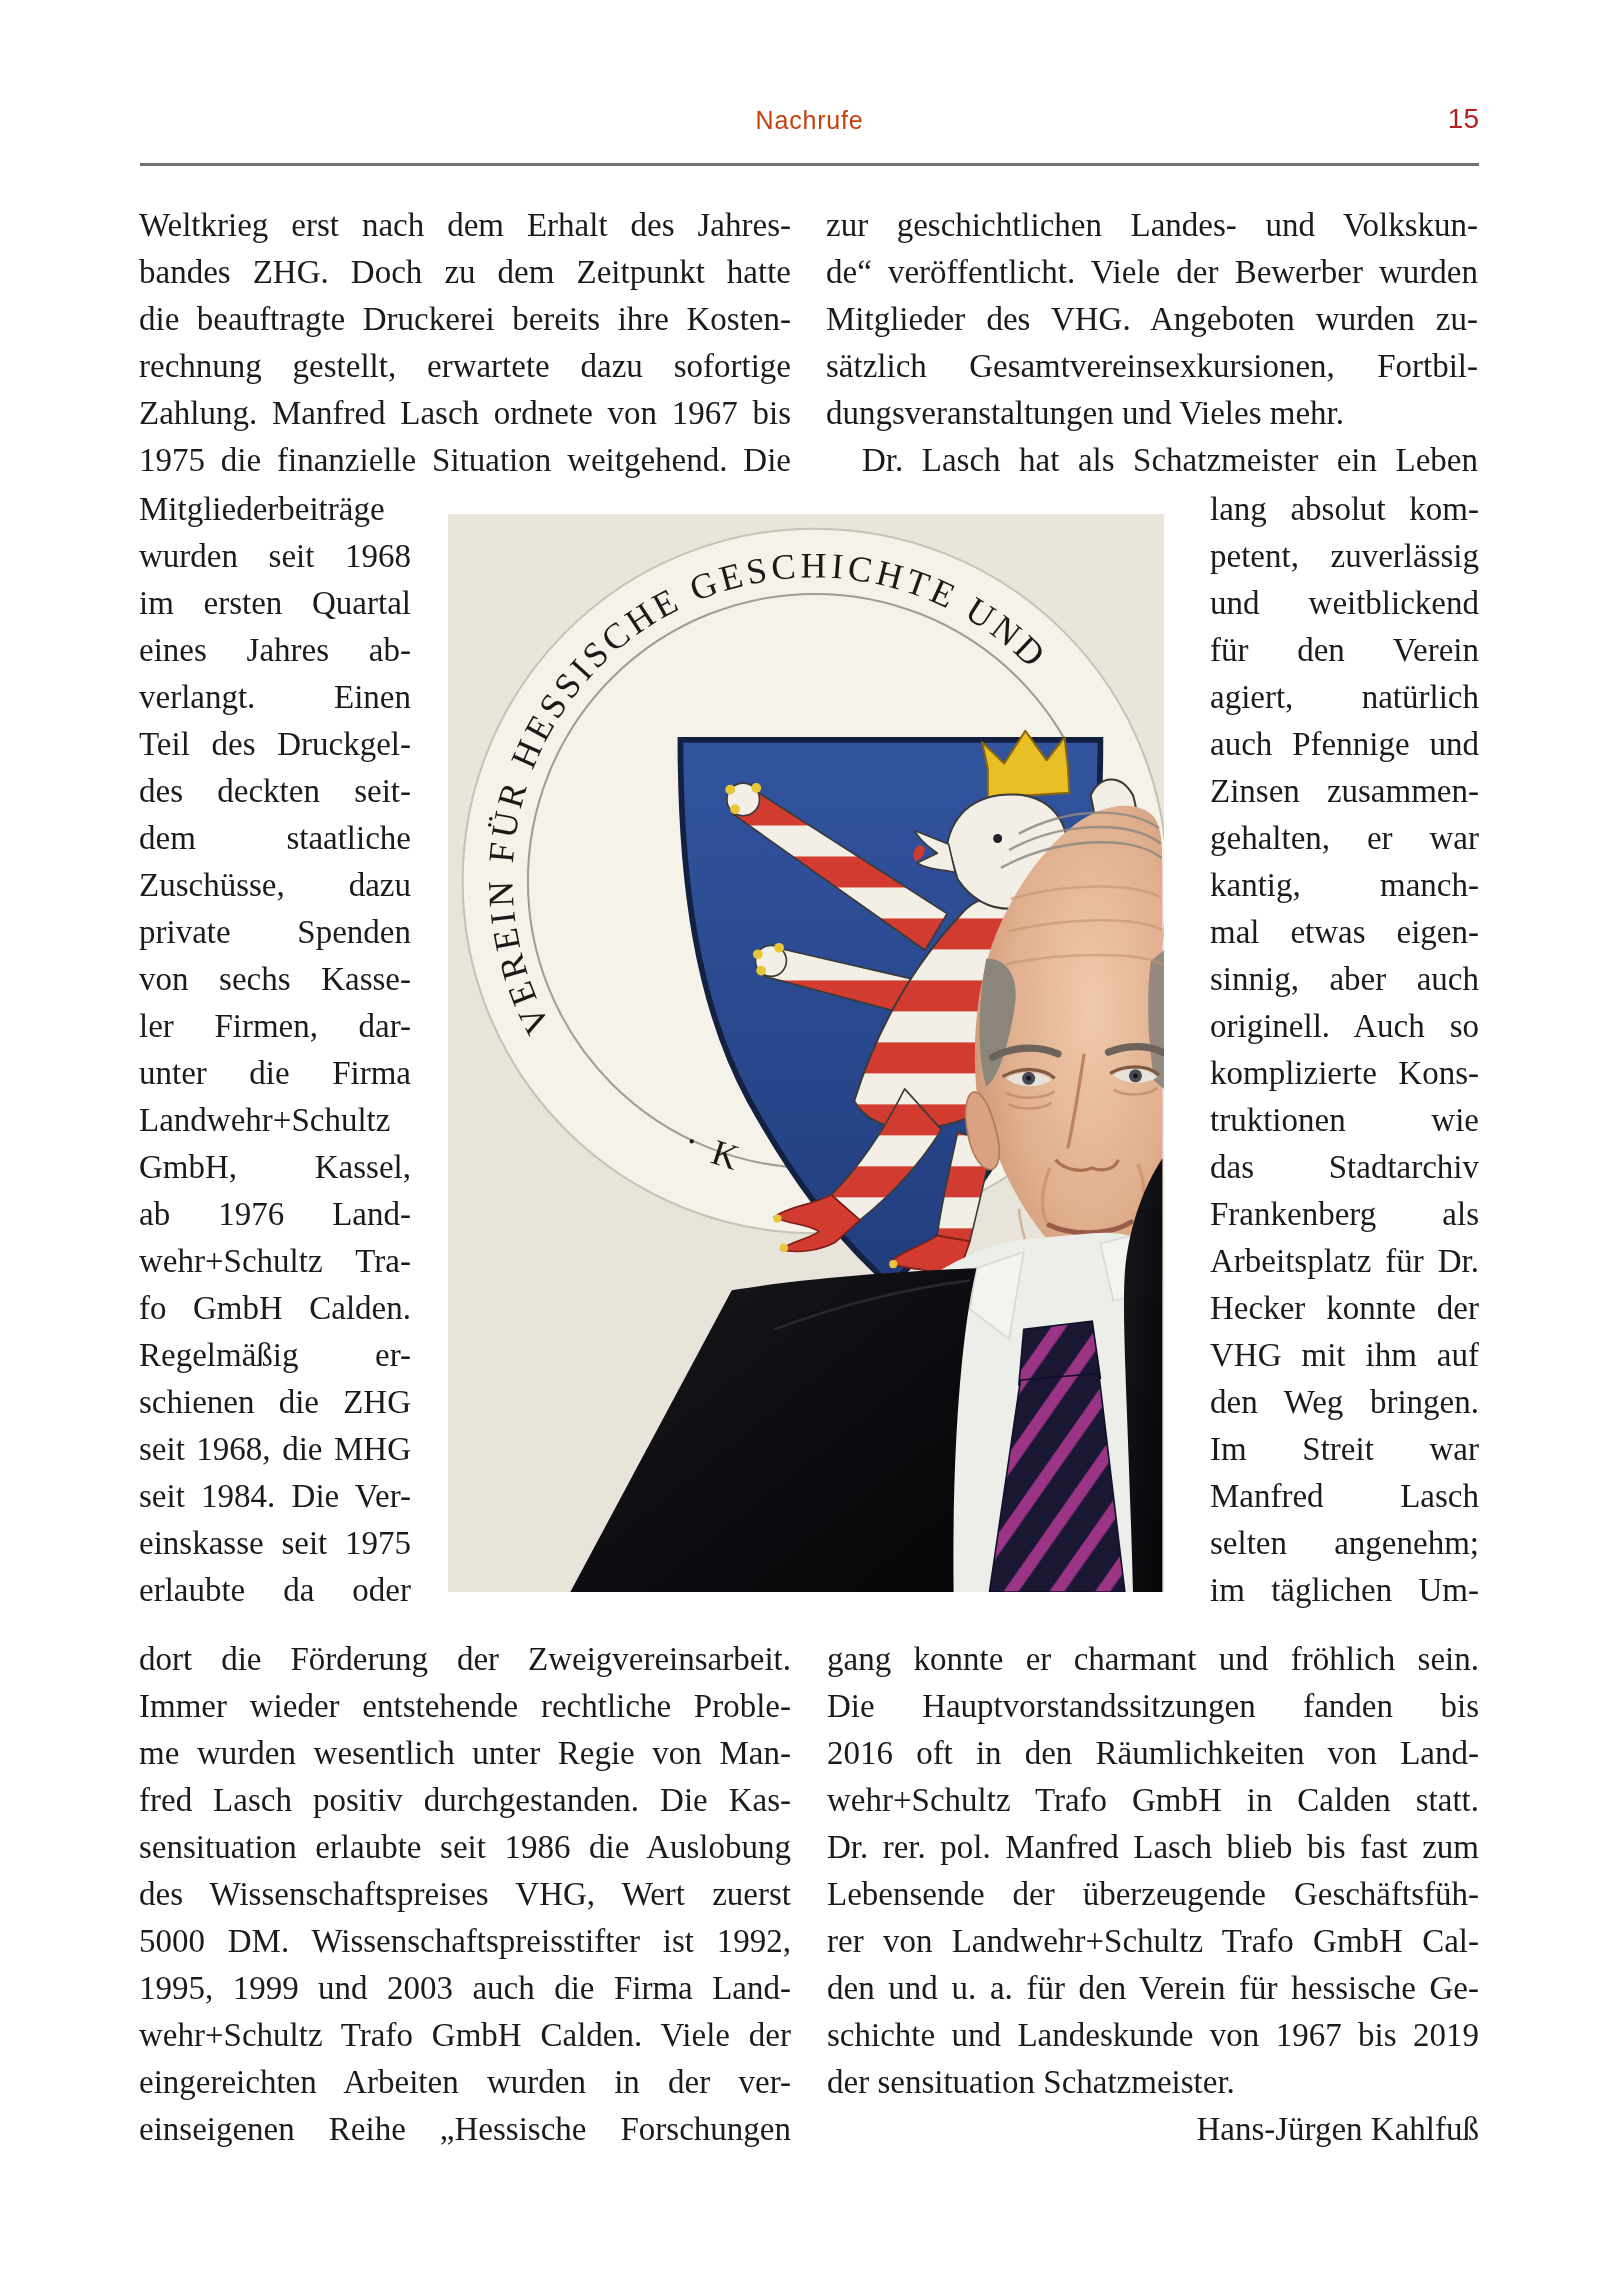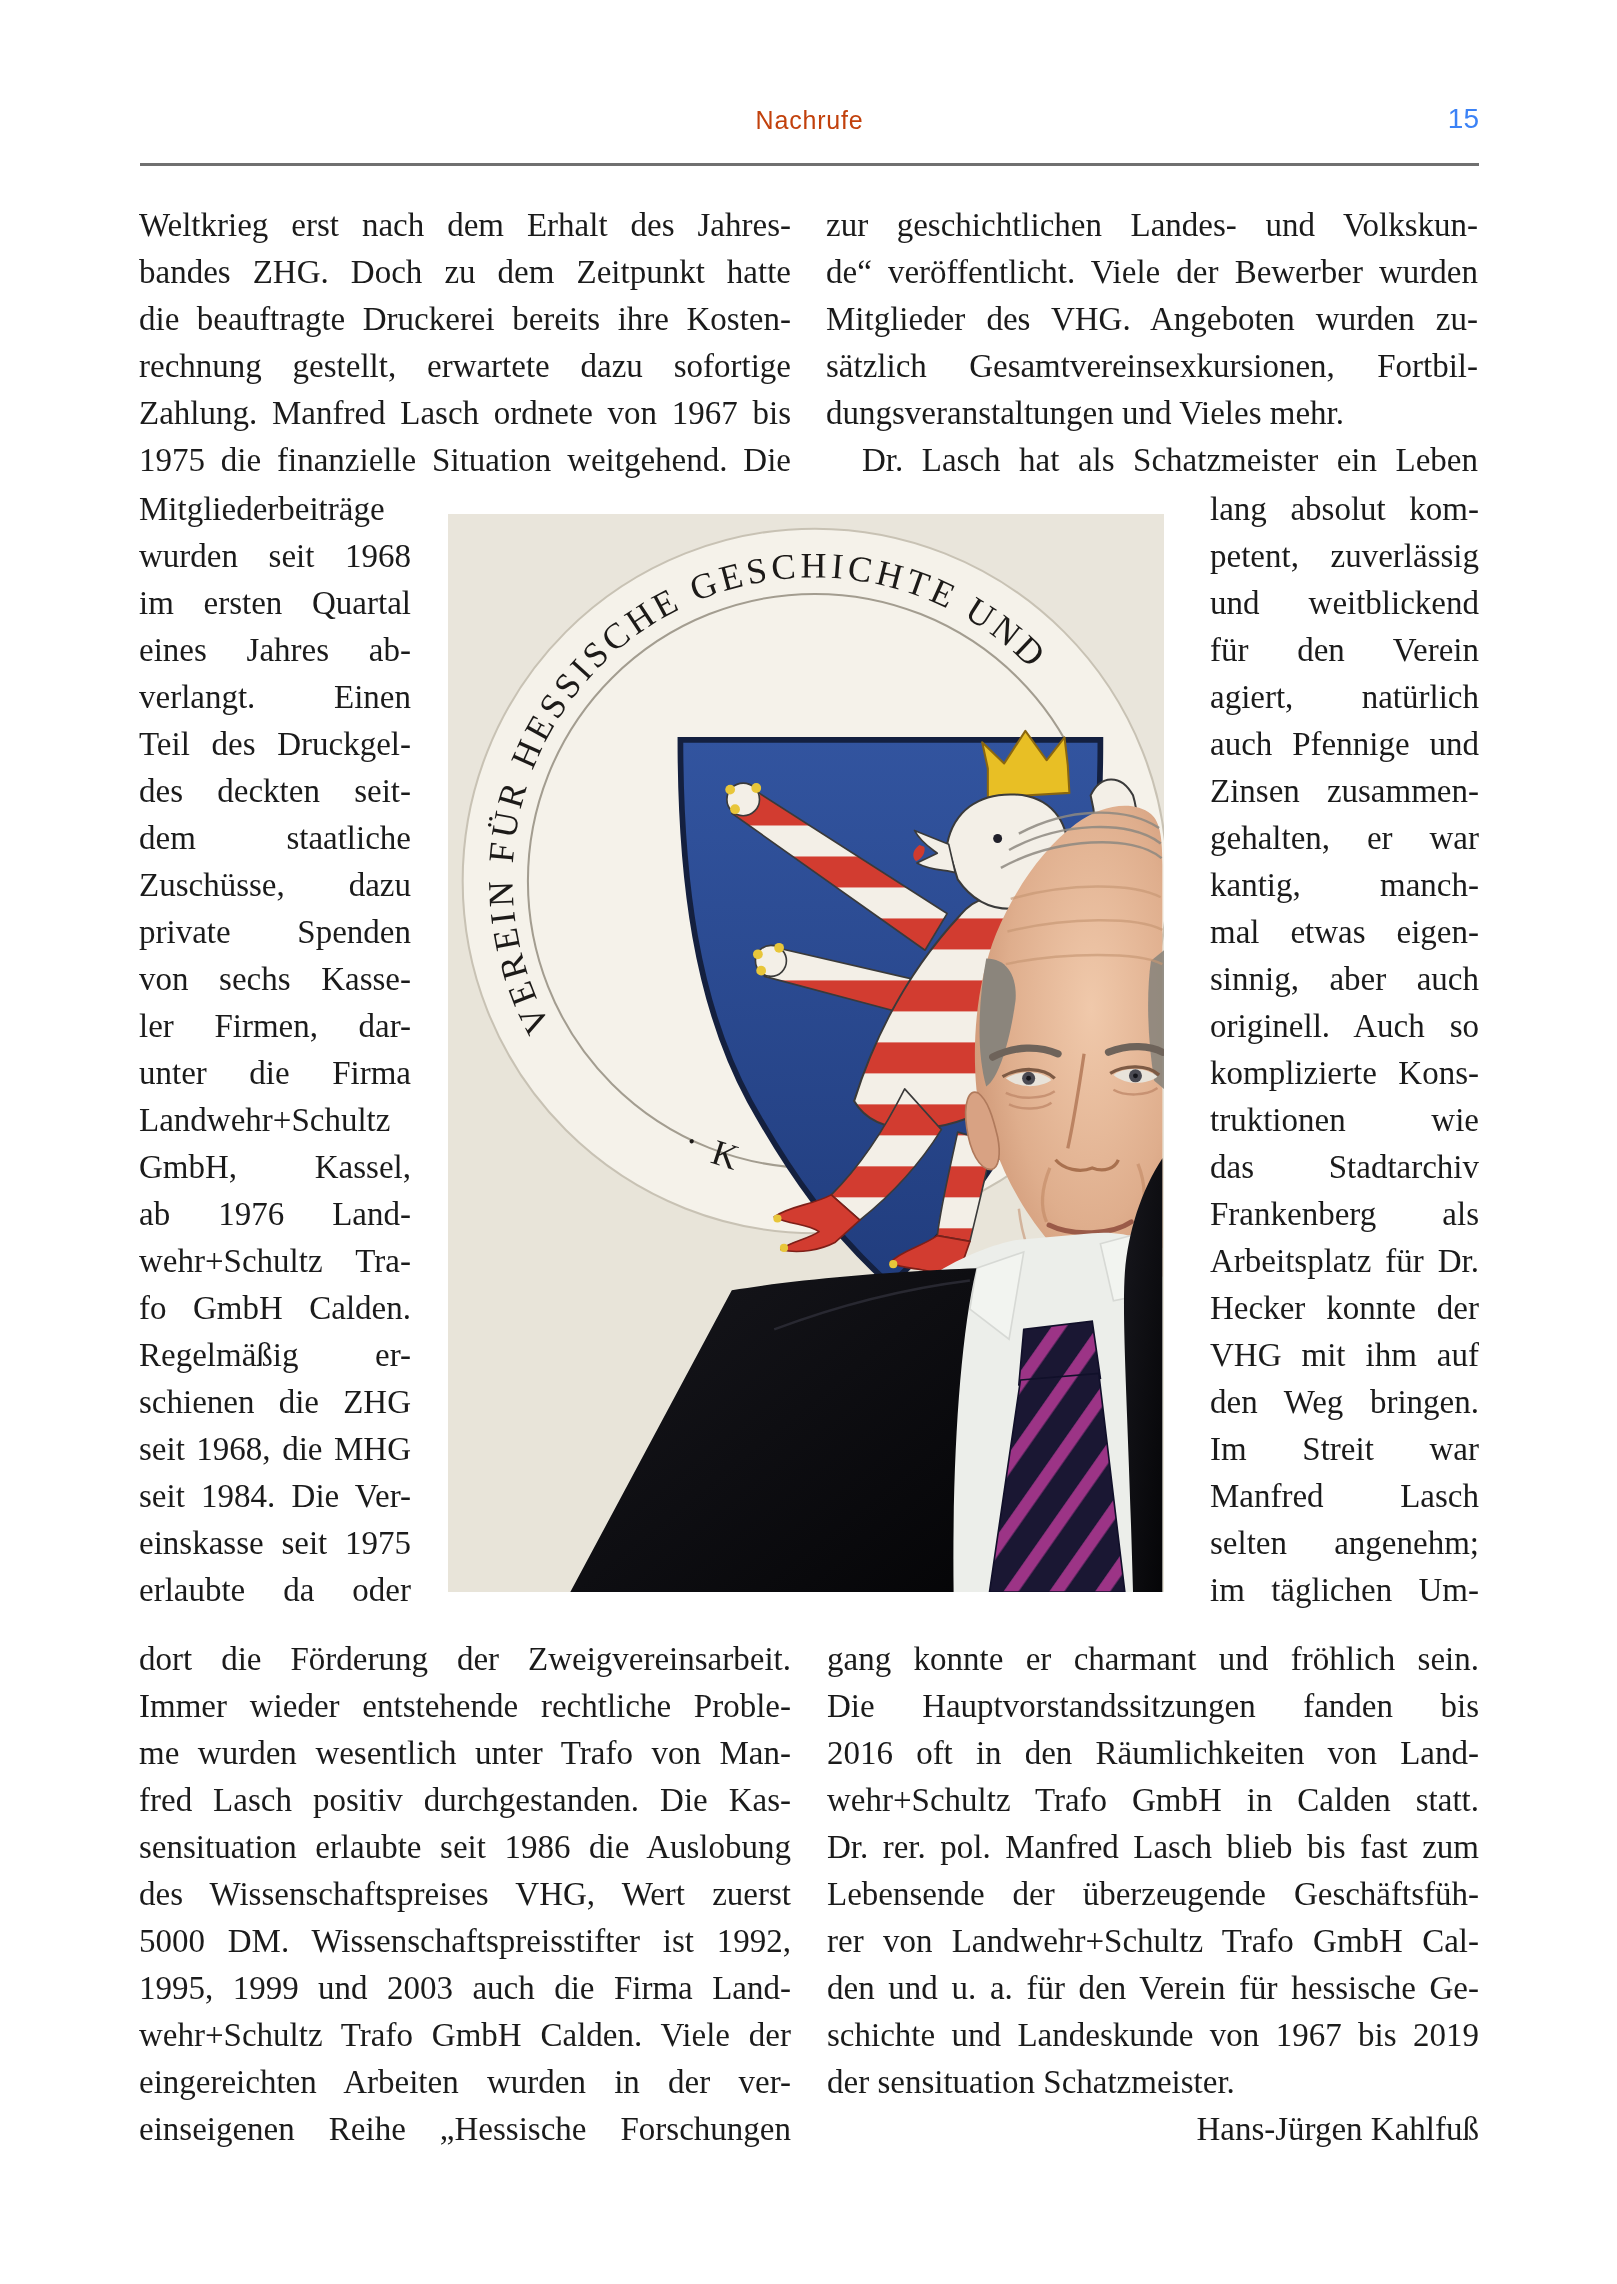--- a/index.html
+++ b/index.html
@@ -3,21 +3,21 @@
 <meta charset="utf-8">
 <style>
   html,body{margin:0;padding:0;background:#9a9a9a;}
   .page{position:relative;width:1618px;height:2284px;background:#ffffff;overflow:hidden;
         font-family:"Liberation Serif","DejaVu Serif",serif;color:#1b1b1b;}
   
   .running-head{position:absolute;left:139px;top:106px;width:1341px;text-align:center;
         font-family:"Liberation Sans","DejaVu Sans",sans-serif;font-size:25px;font-weight:400;
         color:#c2410c;letter-spacing:0.8px;}
   .folio{position:absolute;top:103px;right:139px;
-        font-family:"Liberation Sans","DejaVu Sans",sans-serif;font-size:28px;color:#3b82f6;text-align:center;}
+        font-family:"Liberation Sans","DejaVu Sans",sans-serif;font-size:28px;color:#b91c1c;text-align:center;}
   .head-rule{position:absolute;left:140px;top:163px;width:1339px;height:3.3px;background:#707070;}
   
   .tcol{position:absolute;font-size:33px;line-height:47px;}
   .tline{height:47px;line-height:47px;white-space:nowrap;text-align:justify;text-align-last:justify;}
   .tline.end{text-align:left;text-align-last:left;}
   .tline.indent{text-indent:36px;}
   .tline.signature{text-align:center;text-align-last:right;}
   .col-left-top   {left:139px; top:202px;  width:652px;}
   .col-right-top  {left:802px;top:202px;  width:652px;margin-left:24px;}
   .col-left-narrow{left:139px; top:486px;  width:272px;}
@@ -101,21 +101,21 @@
       <div class="tline">VHG mit ihm auf</div>
       <div class="tline">den Weg bringen.</div>
       <div class="tline">Im Streit war</div>
       <div class="tline">Manfred Lasch</div>
       <div class="tline">selten angenehm;</div>
       <div class="tline">im täglichen Um-</div>
     </div>
   <div class="tcol col-left-bottom">
       <div class="tline">dort die Förderung der Zweigvereinsarbeit.</div>
       <div class="tline">Immer wieder entstehende rechtliche Proble-</div>
-      <div class="tline">me wurden wesentlich unter Trafo von Man-</div>
+      <div class="tline">me wurden wesentlich unter Regie von Man-</div>
       <div class="tline">fred Lasch positiv durchgestanden. Die Kas-</div>
       <div class="tline">sensituation erlaubte seit 1986 die Auslobung</div>
       <div class="tline">des Wissenschaftspreises VHG, Wert zuerst</div>
       <div class="tline">5000 DM. Wissenschaftspreisstifter ist 1992,</div>
       <div class="tline">1995, 1999 und 2003 auch die Firma Land-</div>
       <div class="tline">wehr+Schultz Trafo GmbH Calden. Viele der</div>
       <div class="tline">eingereichten Arbeiten wurden in der ver-</div>
       <div class="tline">einseigenen Reihe „Hessische Forschungen</div>
     </div>
   <div class="tcol col-right-bottom">

